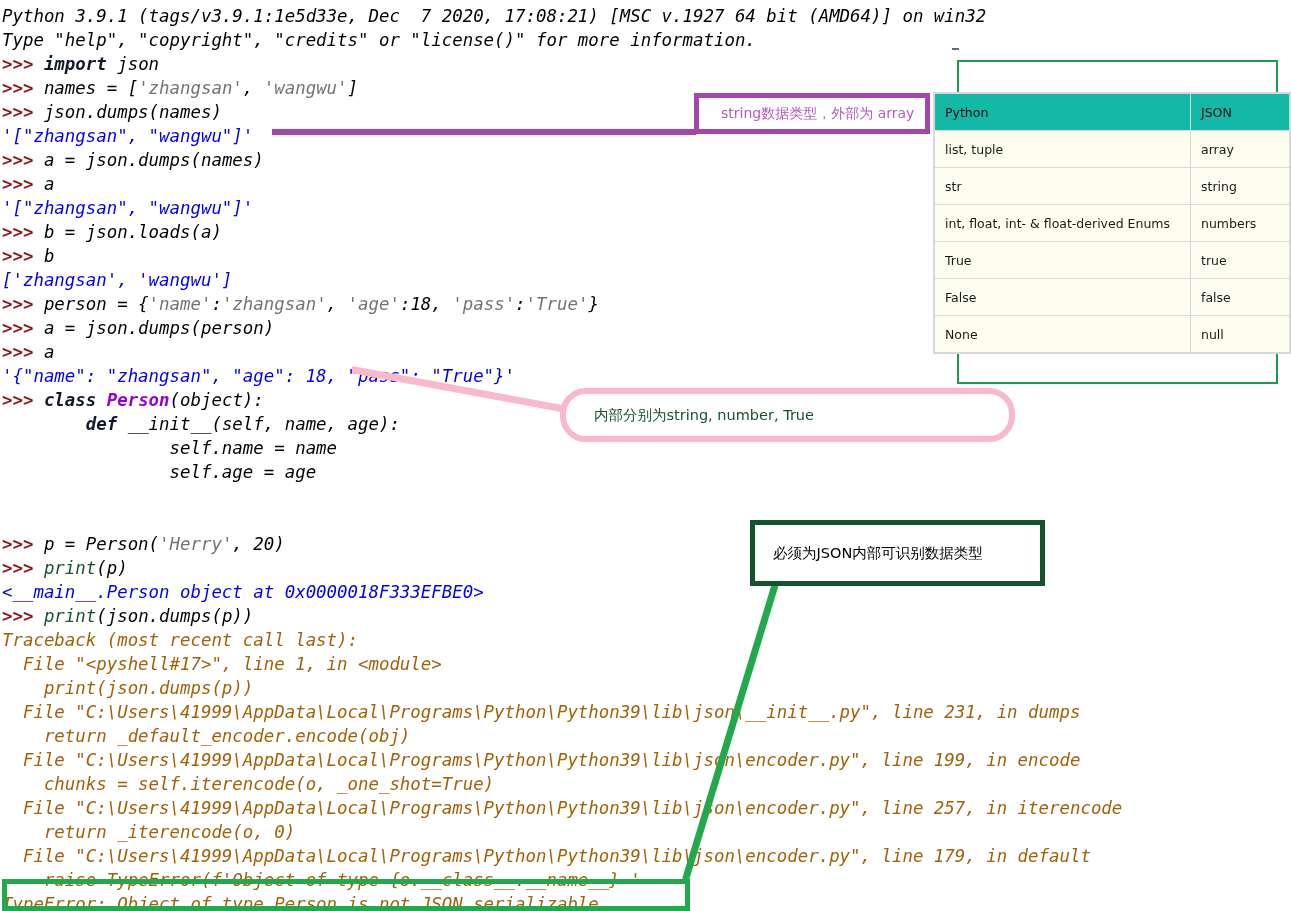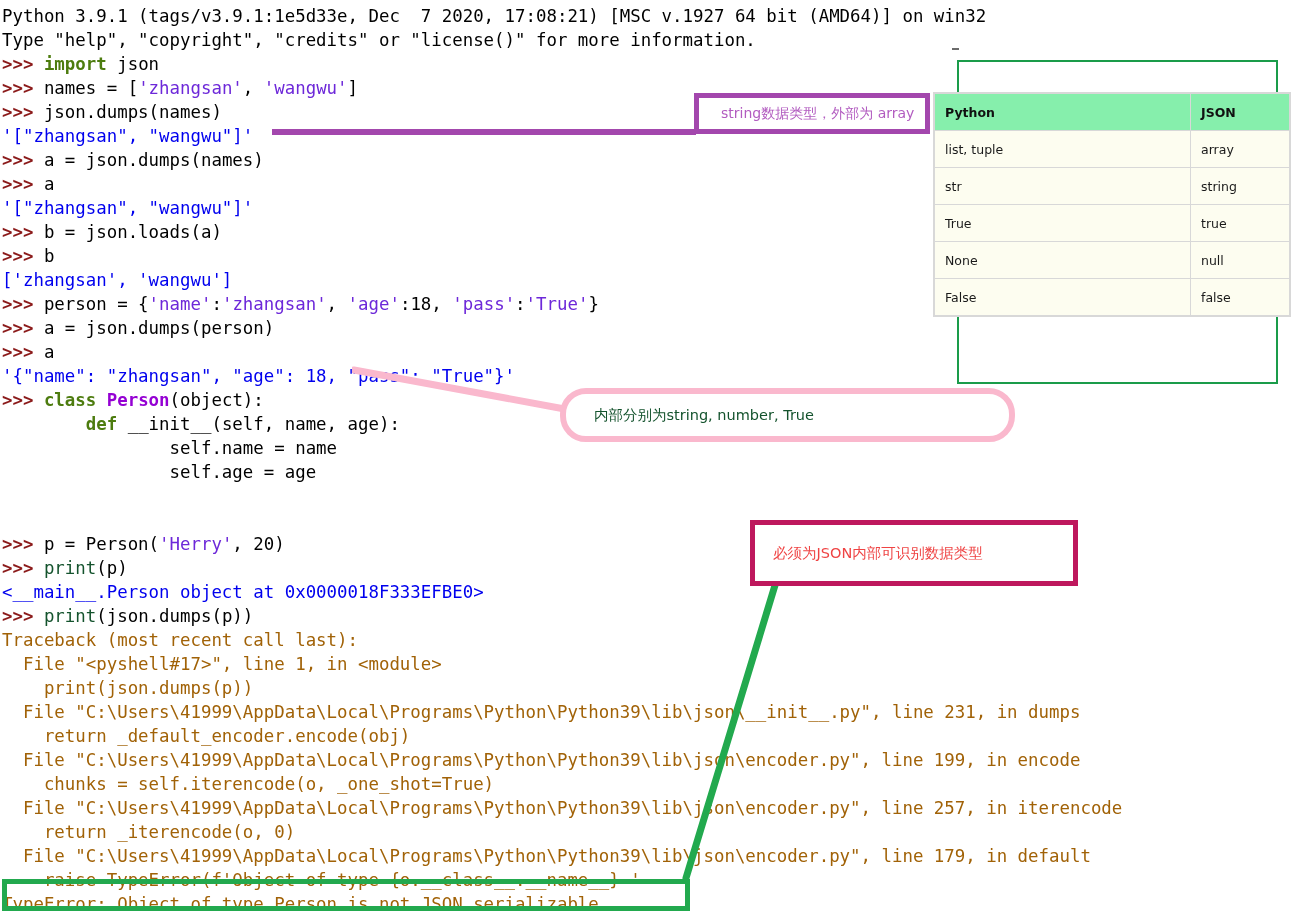--- a/index.html
+++ b/index.html
@@ -25,28 +25,28 @@
     height: 911px;
     padding: 4px 0 0 2px;
     box-sizing: border-box;
     font-family: "DejaVu Sans Mono", "Liberation Mono", monospace;
     font-size: 17.4px;
     line-height: 24px;
     white-space: pre;
     color: #000000;
     letter-spacing: 0px;
   }
-  .ln { display: block; height: 24px; }
+  .ln { display: block; height: 24px; font-style: italic; }
   .blank { display: block; height: 24px; }
 
   .c-prompt  { color: #8b1a1a; font-weight: bold; }
-  .c-kw      { color: #4d7c0f; font-weight: bold; }
+  .c-kw      { color: #0f172a; font-weight: bold; }
   .c-builtin { color: #14532d; }
   .c-cls     { color: #9400d3; font-weight: bold; }
-  .c-str     { color: #6d28d9; }
+  .c-str     { color: #737373; }
   .c-out     { color: #0000ee; }
   .c-err     { color: #a16207; }
   .c-plain   { color: #000000; }
 
   
   #type-table {
     position: absolute;
     left: 934px;
     top: 93px;
     width: 356px;
@@ -60,22 +60,22 @@
   }
   #type-table th, #type-table td {
     border: 1px solid #d8d8d8;
     padding: 0 10px;
     height: 36px;
     text-align: left;
     vertical-align: middle;
     font-weight: normal;
   }
   #type-table thead th {
-    background: #86efac;
-    font-weight: bold;
+    background: #14b8a6;
+    font-weight: normal;
     color: #111;
   }
   #type-table .col-json { width: 78px; }
 
   
   #table-green-frame {
     position: absolute;
     left: 957px;
     top: 60px;
     width: 321px;
@@ -144,25 +144,25 @@
     top: 366px;
     width: 220px;
     height: 50px;
     z-index: 7;
   }
 
   
   #anno-green {
     left: 750px;
     top: 520px;
-    width: 328px;
+    width: 295px;
     height: 66px;
-    border: 5px solid #be185d;
+    border: 5px solid #14532d;
     padding-left: 18px;
-    color: #ef4444;
+    color: #000000;
     font-size: 14.5px;
   }
   #anno-green-line {
     position: absolute;
     left: 660px;
     top: 578px;
     width: 130px;
     height: 310px;
     z-index: 7;
   }
@@ -199,30 +199,34 @@
   <tbody id="type-table-body">
       <tr>
         <td>list, tuple</td>
         <td class="col-json">array</td>
       </tr>
       <tr>
         <td>str</td>
         <td class="col-json">string</td>
       </tr>
       <tr>
+        <td>int, float, int- &amp; float-derived Enums</td>
+        <td class="col-json">numbers</td>
+      </tr>
+      <tr>
         <td>True</td>
         <td class="col-json">true</td>
       </tr>
       <tr>
+        <td>False</td>
+        <td class="col-json">false</td>
+      </tr>
+      <tr>
         <td>None</td>
         <td class="col-json">null</td>
-      </tr>
-      <tr>
-        <td>False</td>
-        <td class="col-json">false</td>
       </tr>
     </tbody>
 </table>
 
 <div id="anno-purple-line"></div>
 <div class="anno-box" id="anno-purple">
   <span class="anno-text">string数据类型，外部为 array</span>
 </div>
 
 <svg id="anno-pink-line" viewBox="0 0 220 50" preserveAspectRatio="none">

